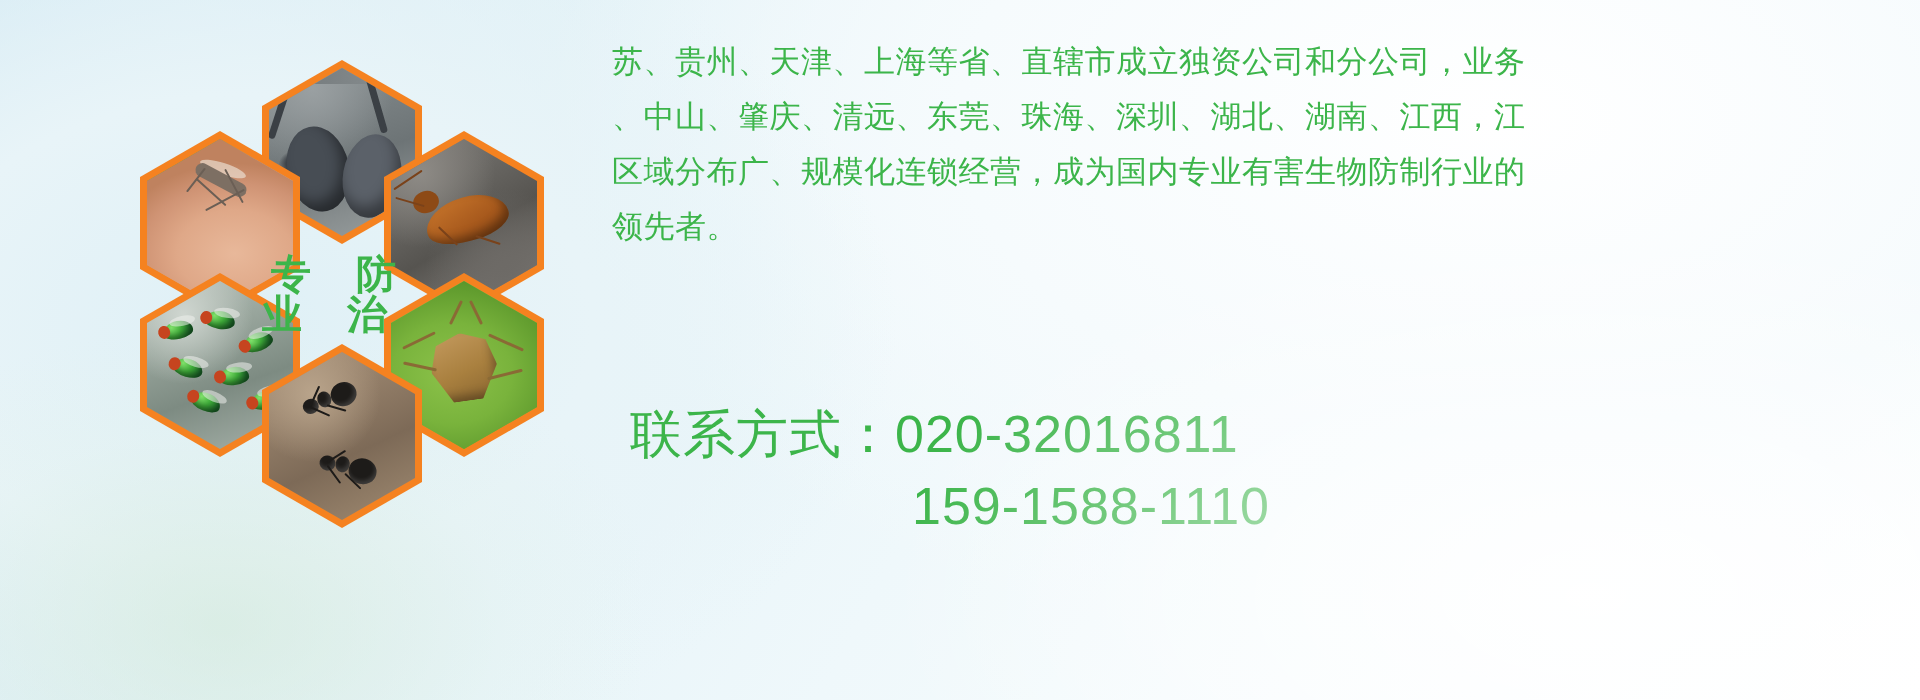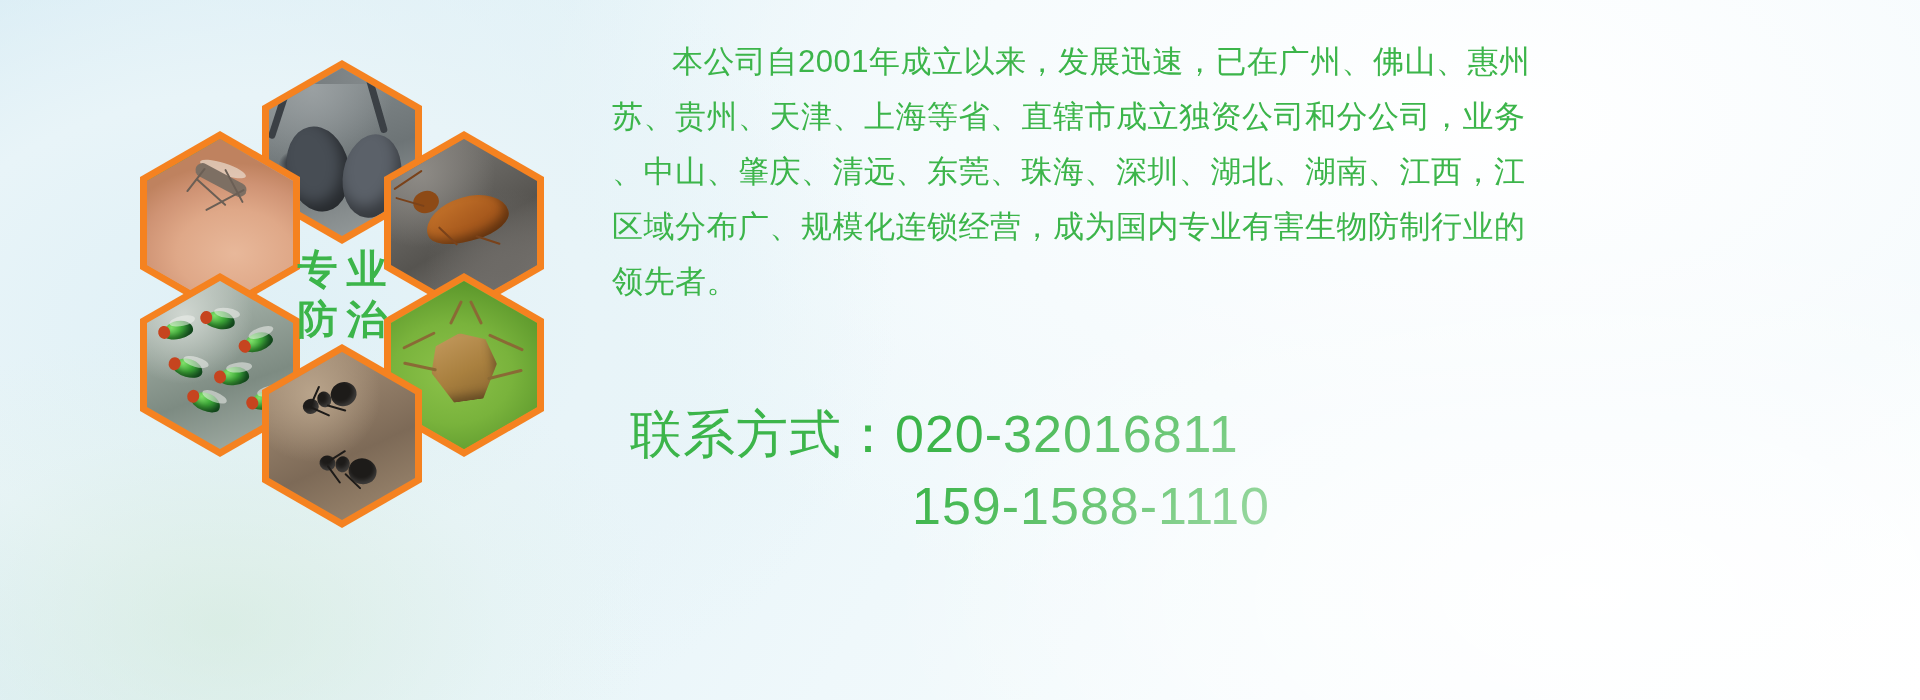--- a/index.html
+++ b/index.html
@@ -55,21 +55,21 @@
   .hex.h-center{ left:170px; top:188px; background:transparent; }
   .hex.h-tl    { left:170px; top:46px;  }   
   .hex.h-l     { left:48px;  top:117px; }   
   .hex.h-tr    { left:292px; top:117px; }   
   .hex.h-bl    { left:48px;  top:259px; }   
   .hex.h-br    { left:292px; top:259px; }   
   .hex.h-b     { left:170px; top:330px; }   
 
   .hex-label{
     position:absolute; left:170px; top:188px; width:160px; height:184px;
-    display:flex; flex-direction:column; align-items:center; justify-content:center;
+    display:flex; flex-direction:row; align-items:center; 
     gap:10px;
     font-family:"Liberation Sans","DejaVu Sans",sans-serif;
     font-weight:bold; font-size:40px; line-height:1;
     color:#3cb54a; letter-spacing:9px; text-indent:9px;
     z-index:6; pointer-events:none;
   }
 
   
   
   .ph-rats{
@@ -287,21 +287,20 @@
 
     <div class="hex h-center"></div>
     <div class="hex-label">
       <span>专业</span>
       <span>防治</span>
     </div>
   </div>
 
   <div id="copy">
     <div id="about-paragraph">
-      <span class="ln first">本公司自2001年成立以来，发展迅速，已在广州、佛山、惠州</span>
       <span class="ln">苏、贵州、天津、上海等省、直辖市成立独资公司和分公司，业务</span>
       <span class="ln">、中山、肇庆、清远、东莞、珠海、深圳、湖北、湖南、江西，江</span>
       <span class="ln">区域分布广、规模化连锁经营，成为国内专业有害生物防制行业的</span>
       <span class="ln">领先者。</span>
     </div>
   </div>
 
   <div id="contact">
     <div class="line1">
       <span>联系方式：</span><span>020-32016811</span>

